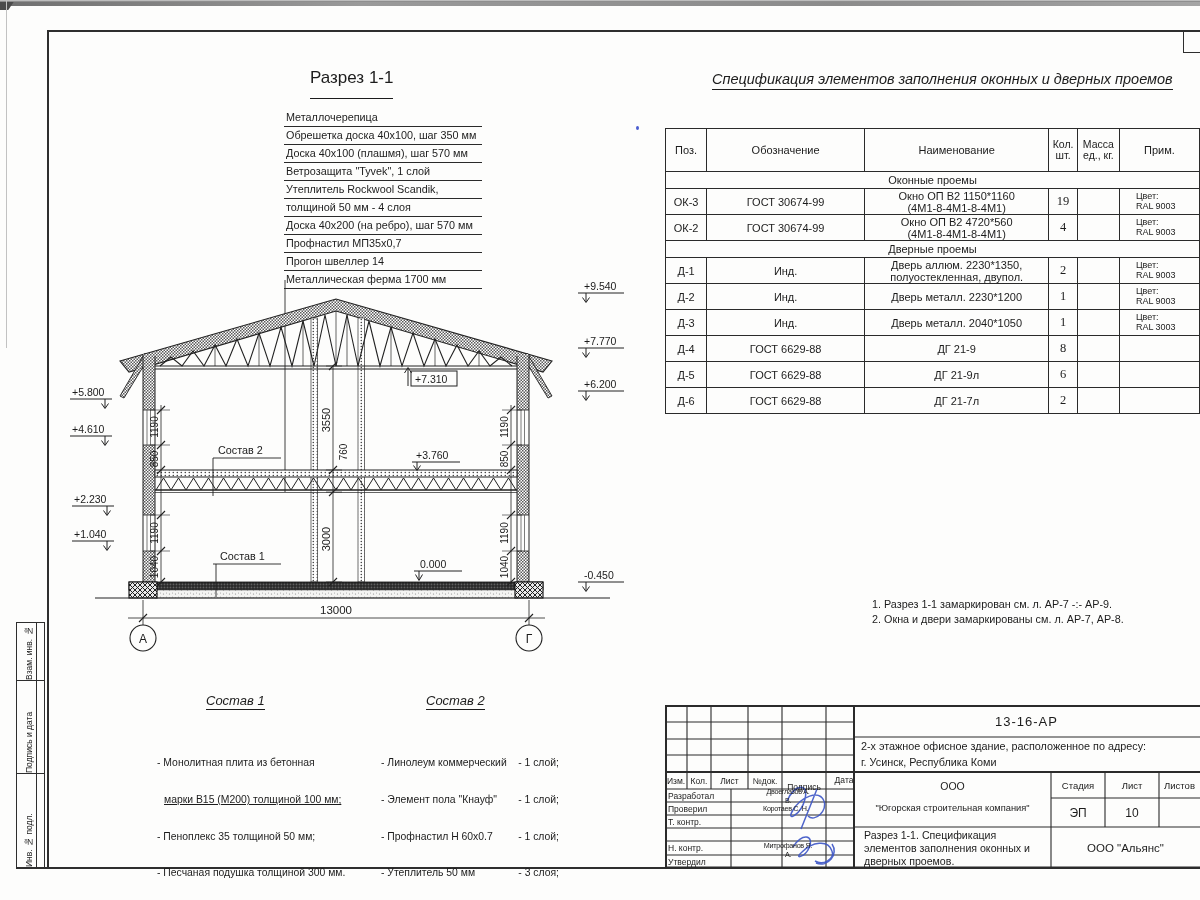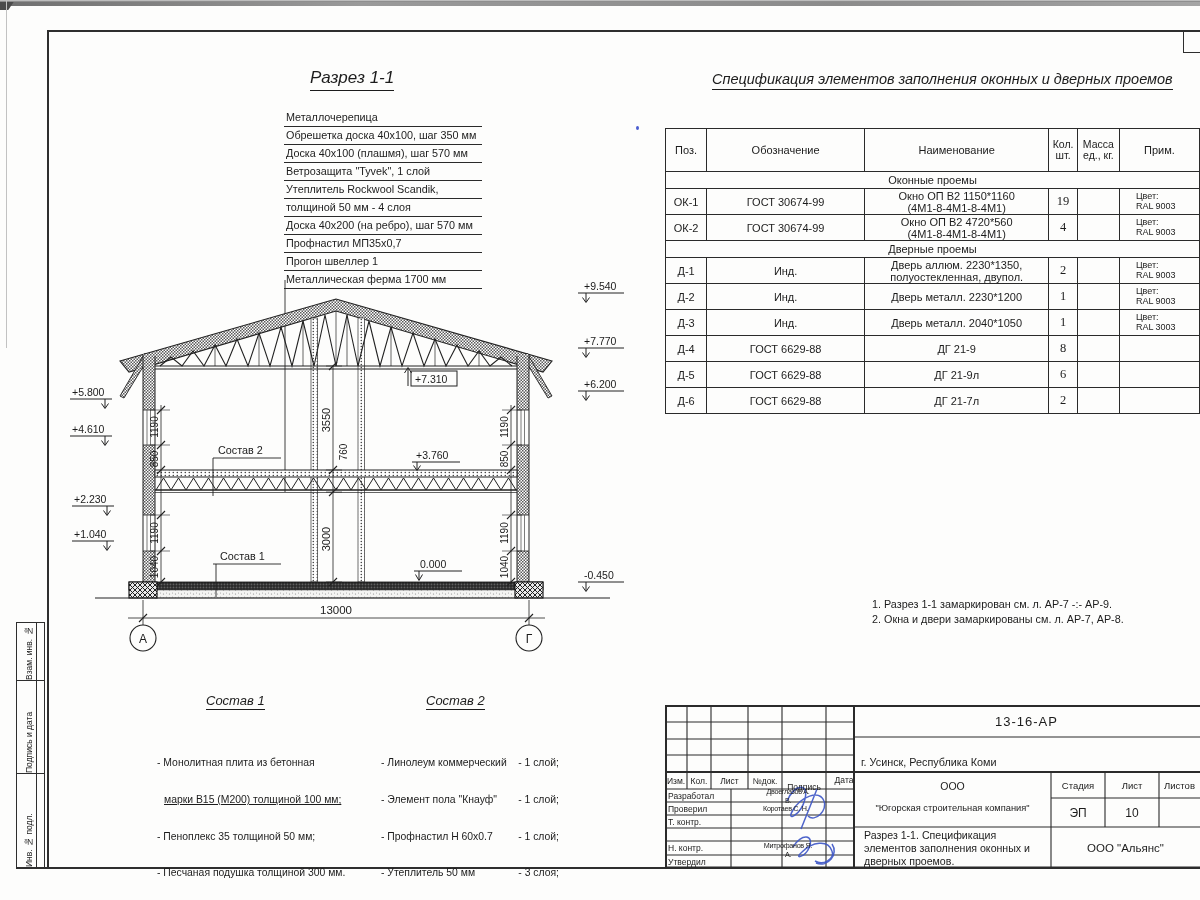--- a/index.html
+++ b/index.html
@@ -25,21 +25,21 @@
 
   
   .strip{left:16px;top:622px;width:29px;}
   .strip .cell{box-sizing:border-box;border:1.2px solid #2e2e2e;border-bottom:none;width:29px;
     display:flex;align-items:center;justify-content:center;}
   .strip .cell:last-child{border-bottom:1.2px solid #2e2e2e;}
   .strip .vtext{writing-mode:vertical-rl;transform:rotate(180deg);font-size:8.5px;white-space:nowrap;
     border-left:1px solid #2e2e2e;padding-left:2px;height:100%;display:flex;align-items:center;box-sizing:border-box;}
 
   
-  .sec-title{left:310px;top:68px;font-size:17px;font-style:italic;border-bottom:1.4px solid #1c1c1c;padding-bottom:2px;}
+  .sec-title{left:310px;top:68px;font-size:17px;border-bottom:1.4px solid #1c1c1c;padding-bottom:10px;}
   .spec-title{left:712px;top:71px;font-size:14.5px;font-style:italic;border-bottom:1.3px solid #1c1c1c;padding-bottom:2px;}
 
   
   .rooflist{left:284px;top:109px;width:198px;font-size:10.8px;}
   .rooflist div{border-bottom:1.1px solid #2a2a2a;padding:2px 0 1px 2px;height:14px;line-height:13px;white-space:nowrap;}
 
   
   table.spec{position:absolute;left:665px;top:128px;border-collapse:collapse;table-layout:fixed;
     font-size:11px;text-align:center;}
   table.spec td{border:1.2px solid #2a2a2a;padding:0 2px;overflow:hidden;}
@@ -112,21 +112,21 @@
 
   <div class="abs rooflist">
     <div>Металлочерепица</div>
     <div>Обрешетка доска 40х100, шаг 350 мм</div>
     <div>Доска 40х100 (плашмя), шаг 570 мм</div>
     <div>Ветрозащита "Tyvek", 1 слой</div>
     <div>Утеплитель Rockwool Scandik,</div>
     <div>толщиной 50 мм - 4 слоя</div>
     <div>Доска 40х200 (на ребро), шаг 570 мм</div>
     <div>Профнастил МП35х0,7</div>
-    <div>Прогон швеллер 1</div>
+    <div>Прогон швеллер 14</div>
     <div>Металлическая ферма 1700 мм</div>
   </div>
 
   <svg class="abs" style="left:55px;top:278px" width="610" height="415" viewBox="55 278 610 415">
     <defs>
       <pattern id="chk" width="3" height="3" patternUnits="userSpaceOnUse">
         <rect width="3" height="3" fill="#ffffff"></rect>
         <rect x="0" y="0" width="1.5" height="1.5" fill="#5a5a5a"></rect>
         <rect x="1.5" y="1.5" width="1.5" height="1.5" fill="#5a5a5a"></rect>
       </pattern>
@@ -291,21 +291,21 @@
       <td class="small">
         <div>Масса</div>
         <div>ед., кг.</div>
           </td>
       <td>Прим.</td>
     </tr>
     <tr class="sect">
       <td colspan="6">Оконные проемы</td>
         </tr>
     <tr class="row">
-      <td>ОК-1</td>
+      <td>ОК-3</td>
       <td>ГОСТ 30674-99</td>
       <td class="nm">
             <div>Окно ОП В2 1150*1160</div>
             <div>(4М1-8-4М1-8-4М1)</div>
           </td>
       <td class="qty">19</td>
       <td></td>
       <td class="note">
             <div>Цвет:</div>
             <div>RAL 9003</div>
@@ -434,20 +434,21 @@
     <div class="cell left-label" style="left:0;top:84px;width:64px;height:13px">Разработал</div>
     <div class="cell left-label nm-small" style="left:66px;top:84px;width:50px;height:13px">Двоеглазов А. В.</div>
     <div class="cell left-label" style="left:0;top:97px;width:64px;height:13px">Проверил</div>
     <div class="cell left-label nm-small" style="left:66px;top:97px;width:50px;height:13px">Коротаев С. Н.</div>
     <div class="cell left-label" style="left:0;top:110px;width:64px;height:13px">Т. контр.</div>
     <div class="cell left-label" style="left:0;top:136px;width:64px;height:14px">Н. контр.</div>
     <div class="cell left-label nm-small" style="left:66px;top:136px;width:50px;height:18px">Митрофанов Я. А.</div>
     <div class="cell left-label" style="left:0;top:150px;width:64px;height:13px">Утвердил</div>
 
     <div class="cell doc-num" style="left:189px;top:0;width:345px;height:32px">13-16-АР</div>
+    <div class="cell proj" style="left:196px;top:32px;width:339px;height:18px">2-х этажное офисное здание, расположенное по адресу:</div>
     <div class="cell" style="left:189px;top:70px;width:197px;height:22px;font-size:10.5px">ООО</div>
     <div class="cell proj" style="left:196px;top:48px;width:339px;height:18px">г. Усинск, Республика Коми</div>
     <div class="cell" style="left:189px;top:92px;width:197px;height:22px;font-size:9.3px">"Югорская строительная компания"</div>
     <div class="cell" style="left:386px;top:67px;width:54px;height:26px;font-size:9.5px">Стадия</div>
     <div class="cell" style="left:440px;top:67px;width:54px;height:26px;font-size:9.5px">Лист</div>
     <div class="cell" style="left:494px;top:67px;width:41px;height:26px;font-size:9.5px">Листов</div>
     <div class="cell stval" style="left:386px;top:93px;width:54px;height:29px">ЭП</div>
     <div class="cell stval" style="left:440px;top:93px;width:54px;height:29px">10</div>
     <div class="cell sub left-label" style="left:196px;top:124px;width:188px;height:13px">Разрез 1-1. Спецификация</div>
     <div class="cell sub left-label" style="left:196px;top:137px;width:188px;height:13px">элементов заполнения оконных и</div>

